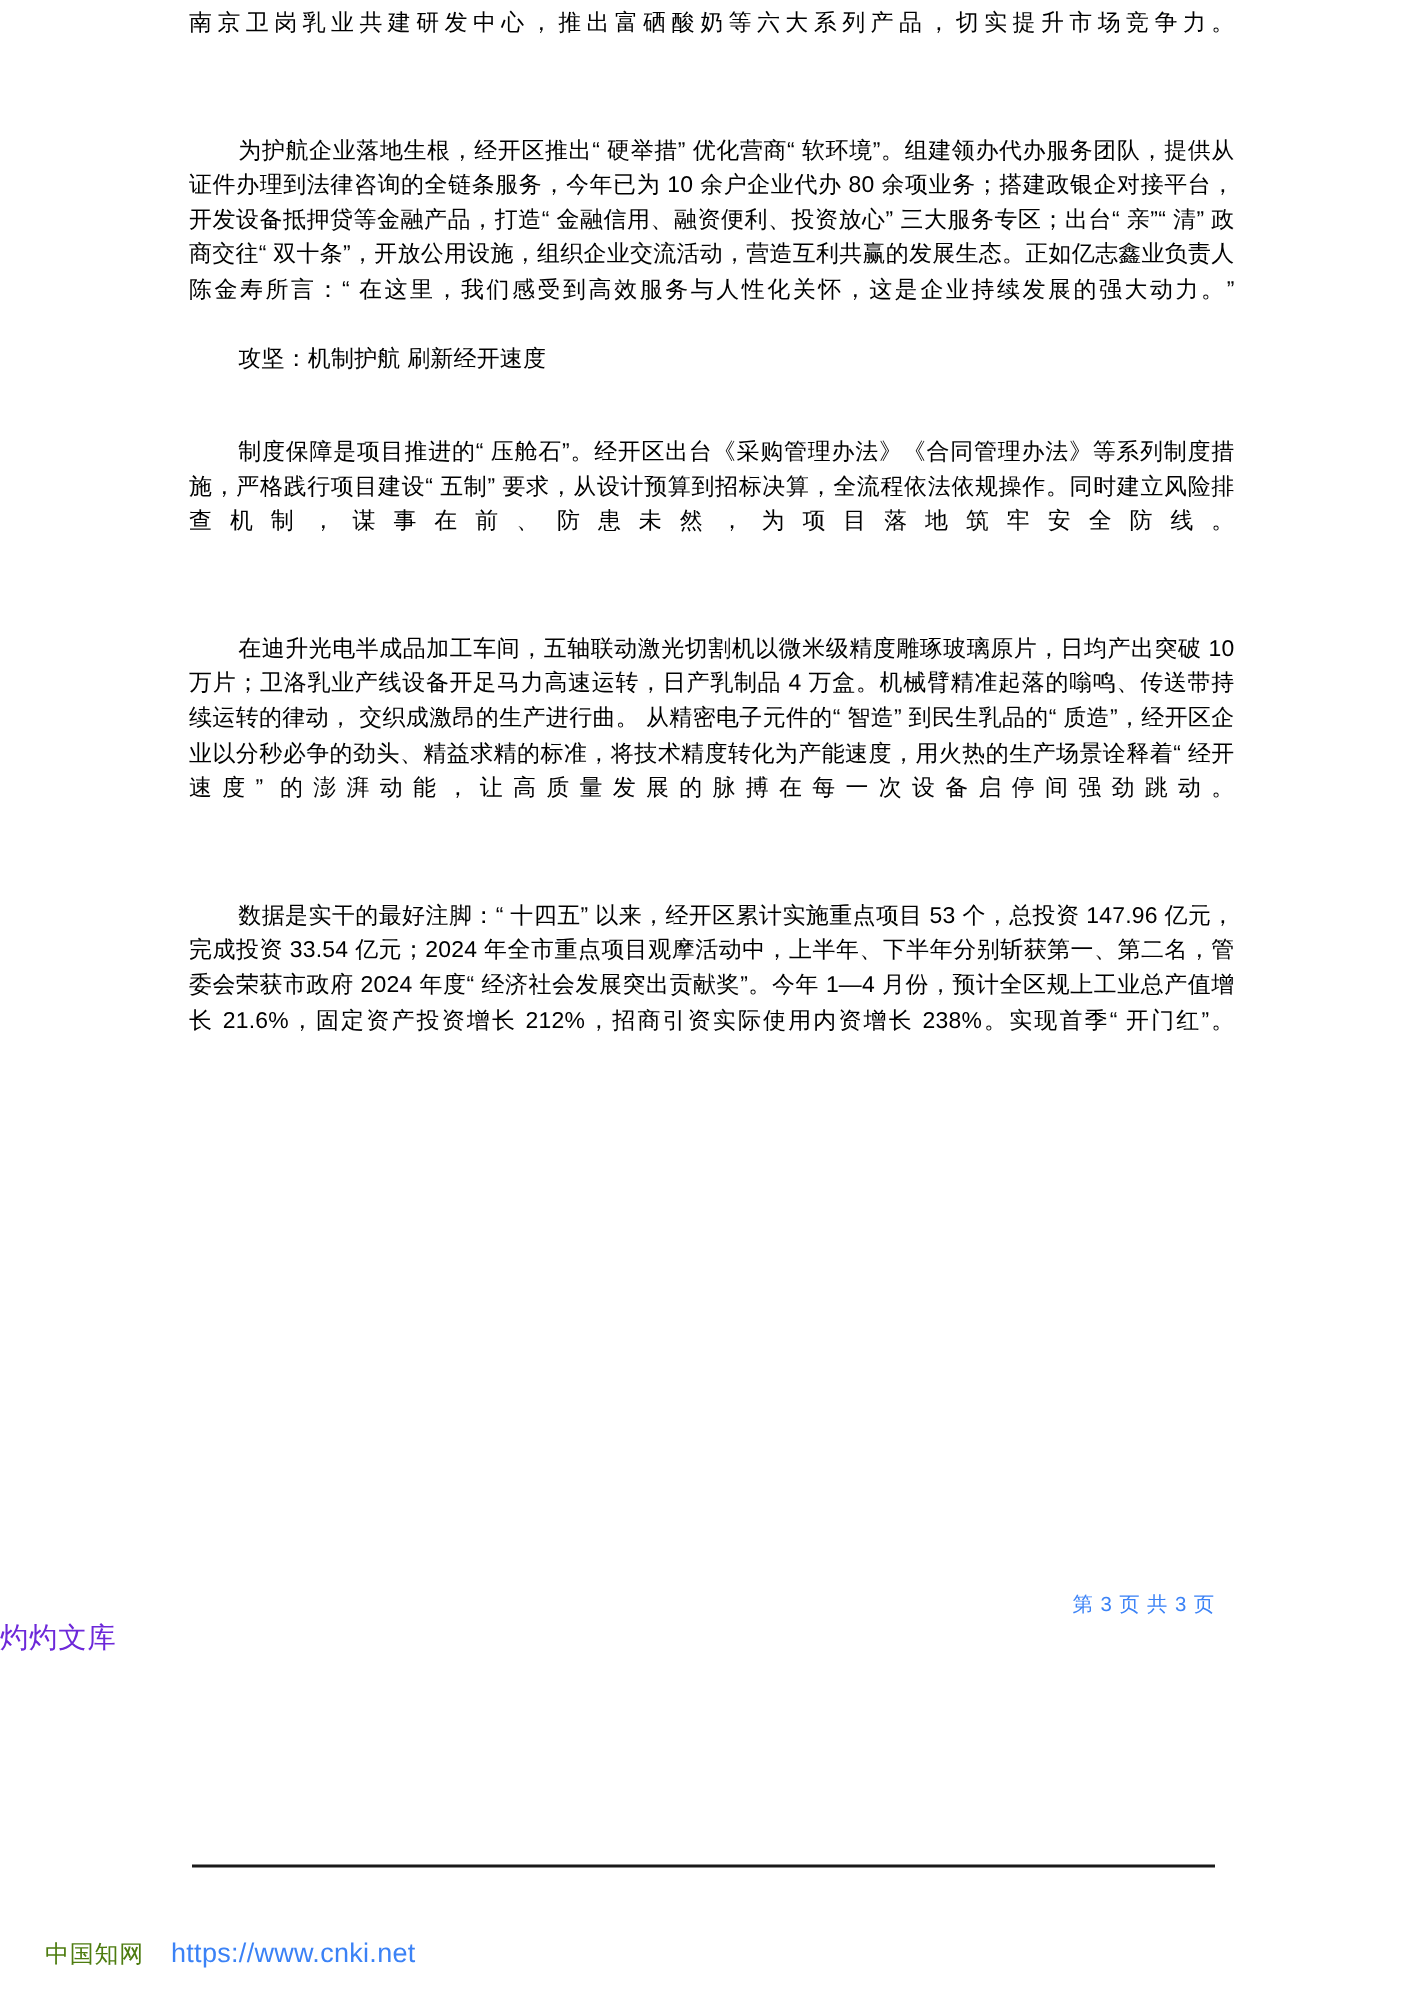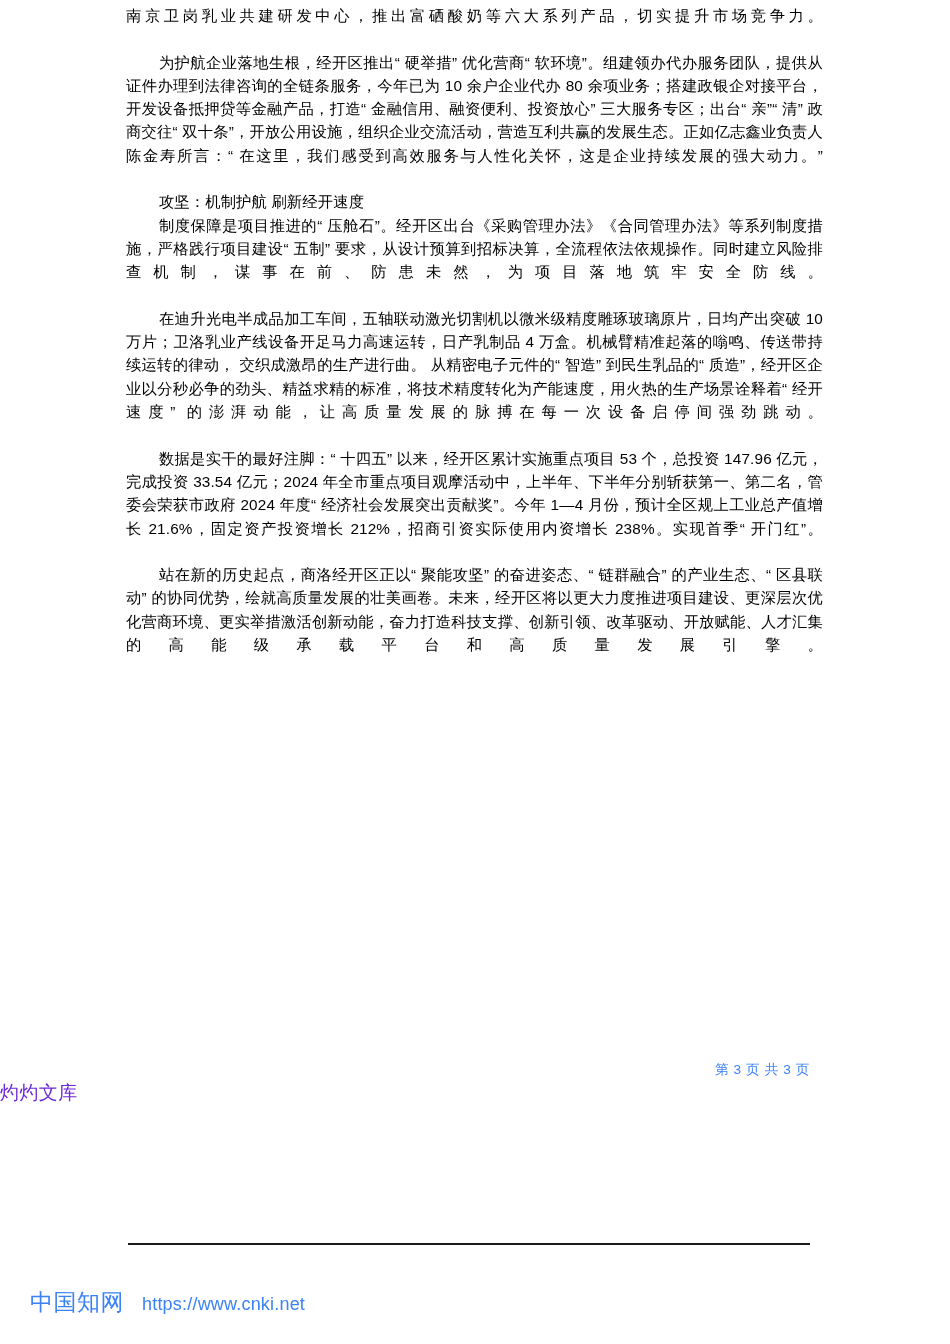--- a/index.html
+++ b/index.html
@@ -39,20 +39,21 @@
     font-size: 15.3px;
     line-height: 23.3px;
     text-align: justify;
     text-justify: inter-ideograph;
     letter-spacing: 0.15px;
     color: #000;
     word-break: break-all;
   }
   .para.indent {
     text-indent: 2.15em;
+    margin-top: 38px;
   }
   .para.heading {
     text-indent: 2.15em;
   }
   
   .para::after {
     content: "";
     display: inline-block;
     width: 100%;
   }
@@ -96,24 +97,24 @@
   
   .cnki-bar {
     position: absolute;
     left: 30px;
     top: 1290px;
     display: flex;
     align-items: baseline;
     gap: 18px;
   }
   .cnki-name {
-    font-size: 23px;
+    font-size: 16px;
     line-height: 24px;
     letter-spacing: 0.5px;
-    color: #3b82f6;
+    color: #4d7c0f;
     white-space: nowrap;
   }
   .cnki-url {
     font-size: 18px;
     line-height: 24px;
     letter-spacing: 0.2px;
     color: #3b82f6;
     white-space: nowrap;
   }
 </style>
@@ -122,21 +123,20 @@
 
 <div class="page">
 
   <div class="text-column">
     <p class="para">南京卫岗乳业共建研发中心，推出富硒酸奶等六大系列产品，切实提升市场竞争力。</p>
     <p class="para indent">为护航企业落地生根，经开区推出“ 硬举措” 优化营商“ 软环境”。组建领办代办服务团队，提供从证件办理到法律咨询的全链条服务，今年已为 10 余户企业代办 80 余项业务；搭建政银企对接平台，开发设备抵押贷等金融产品，打造“ 金融信用、融资便利、投资放心” 三大服务专区；出台“ 亲”“ 清” 政商交往“ 双十条”，开放公用设施，组织企业交流活动，营造互利共赢的发展生态。正如亿志鑫业负责人陈金寿所言：“ 在这里，我们感受到高效服务与人性化关怀，这是企业持续发展的强大动力。”</p>
     <p class="para heading no-stretch">攻坚：机制护航 刷新经开速度</p>
     <p class="para indent">制度保障是项目推进的“ 压舱石”。经开区出台《采购管理办法》《合同管理办法》等系列制度措施，严格践行项目建设“ 五制” 要求，从设计预算到招标决算，全流程依法依规操作。同时建立风险排查机制，谋事在前、防患未然，为项目落地筑牢安全防线。</p>
     <p class="para indent">在迪升光电半成品加工车间，五轴联动激光切割机以微米级精度雕琢玻璃原片，日均产出突破 10 万片；卫洛乳业产线设备开足马力高速运转，日产乳制品 4 万盒。机械臂精准起落的嗡鸣、传送带持续运转的律动， 交织成激昂的生产进行曲。 从精密电子元件的“ 智造” 到民生乳品的“ 质造”，经开区企业以分秒必争的劲头、精益求精的标准，将技术精度转化为产能速度，用火热的生产场景诠释着“ 经开速度” 的澎湃动能，让高质量发展的脉搏在每一次设备启停间强劲跳动。</p>
     <p class="para indent">数据是实干的最好注脚：“ 十四五” 以来，经开区累计实施重点项目 53 个，总投资 147.96 亿元，完成投资 33.54 亿元；2024 年全市重点项目观摩活动中，上半年、下半年分别斩获第一、第二名，管委会荣获市政府 2024 年度“ 经济社会发展突出贡献奖”。今年 1—4 月份，预计全区规上工业总产值增长 21.6%，固定资产投资增长 212%，招商引资实际使用内资增长 238%。实现首季“ 开门红”。</p>
-    <p class="para indent">站在新的历史起点，商洛经开区正以“ 聚能攻坚” 的奋进姿态、“ 链群融合” 的产业生态、“ 区县联动” 的协同优势，绘就高质量发展的壮美画卷。未来，经开区将以更大力度推进项目建设、更深层次优化营商环境、更实举措激活创新动能，奋力打造科技支撑、创新引领、改革驱动、开放赋能、人才汇集的高能级承载平台和高质量发展引擎。</p>
   </div>
 
   <div class="page-number">第 3 页 共 3 页</div>
 
   <div class="watermark">灼灼文库</div>
 
   <div class="bottom-rule"></div>
 
   <div class="cnki-bar">
     <span class="cnki-name">中国知网</span>

